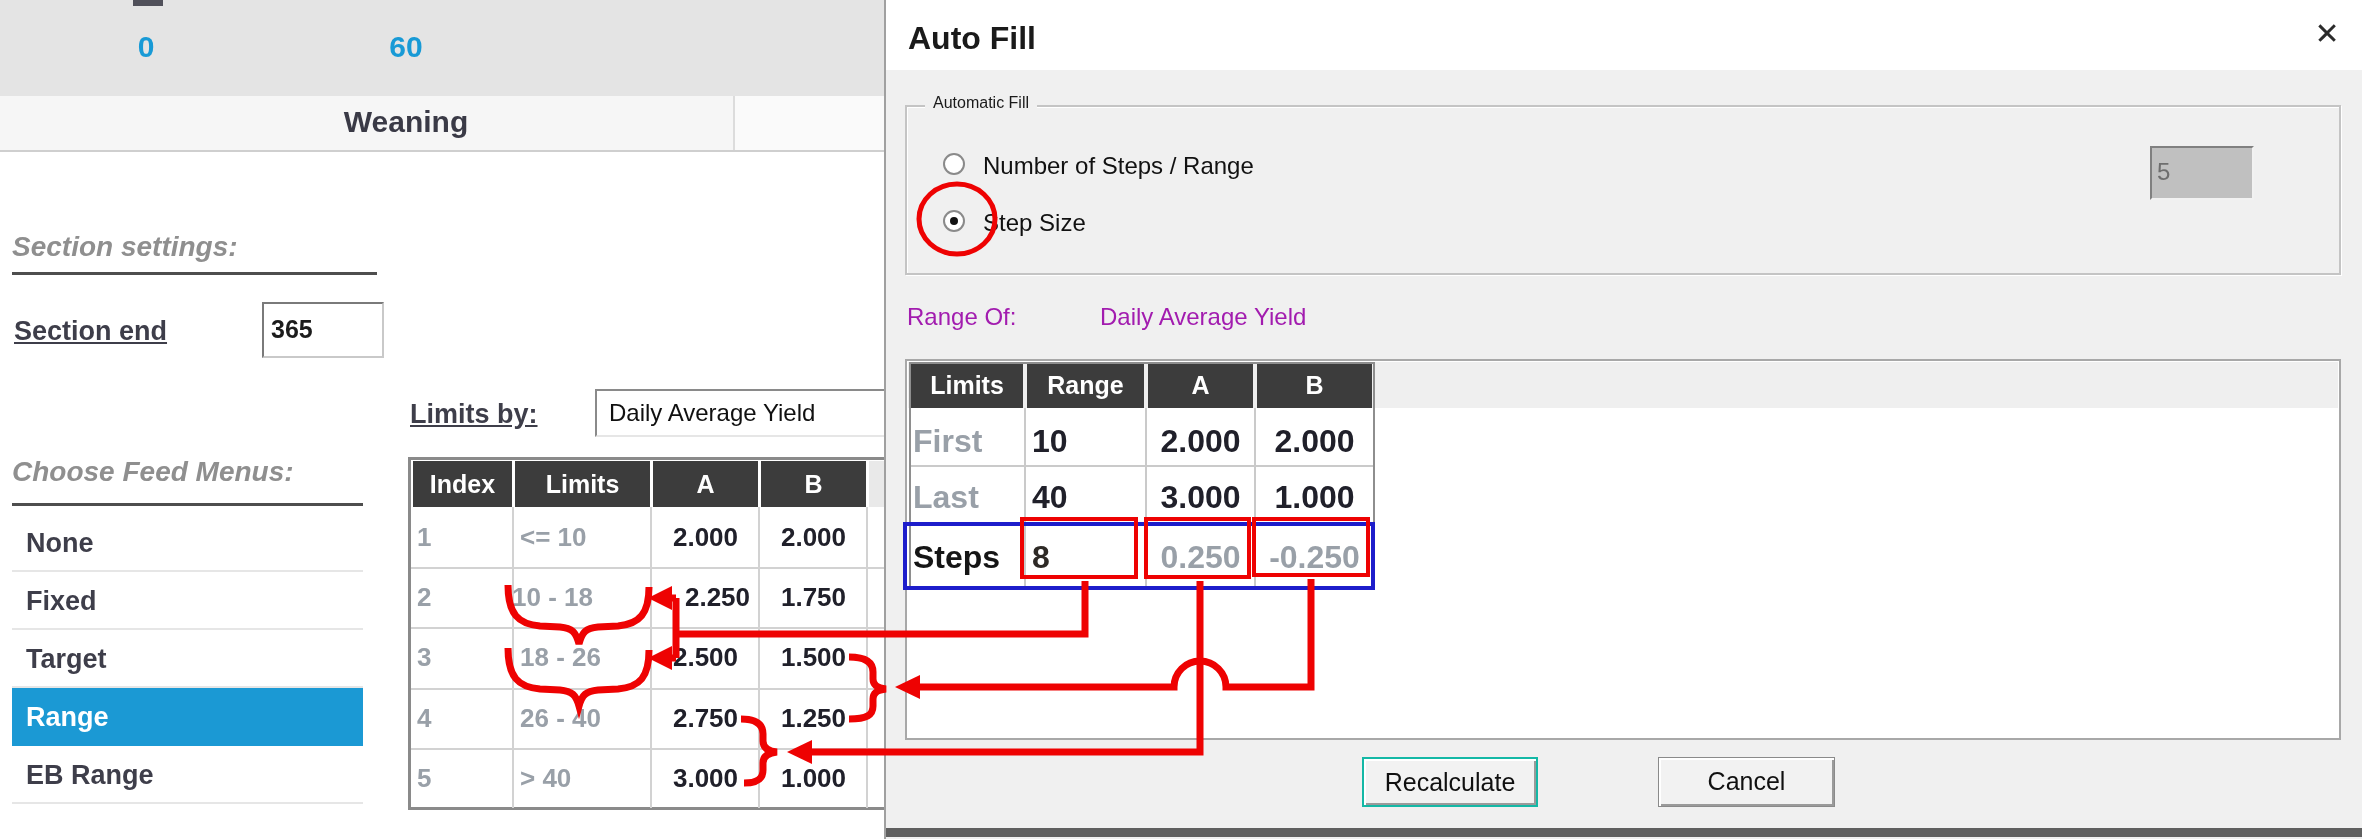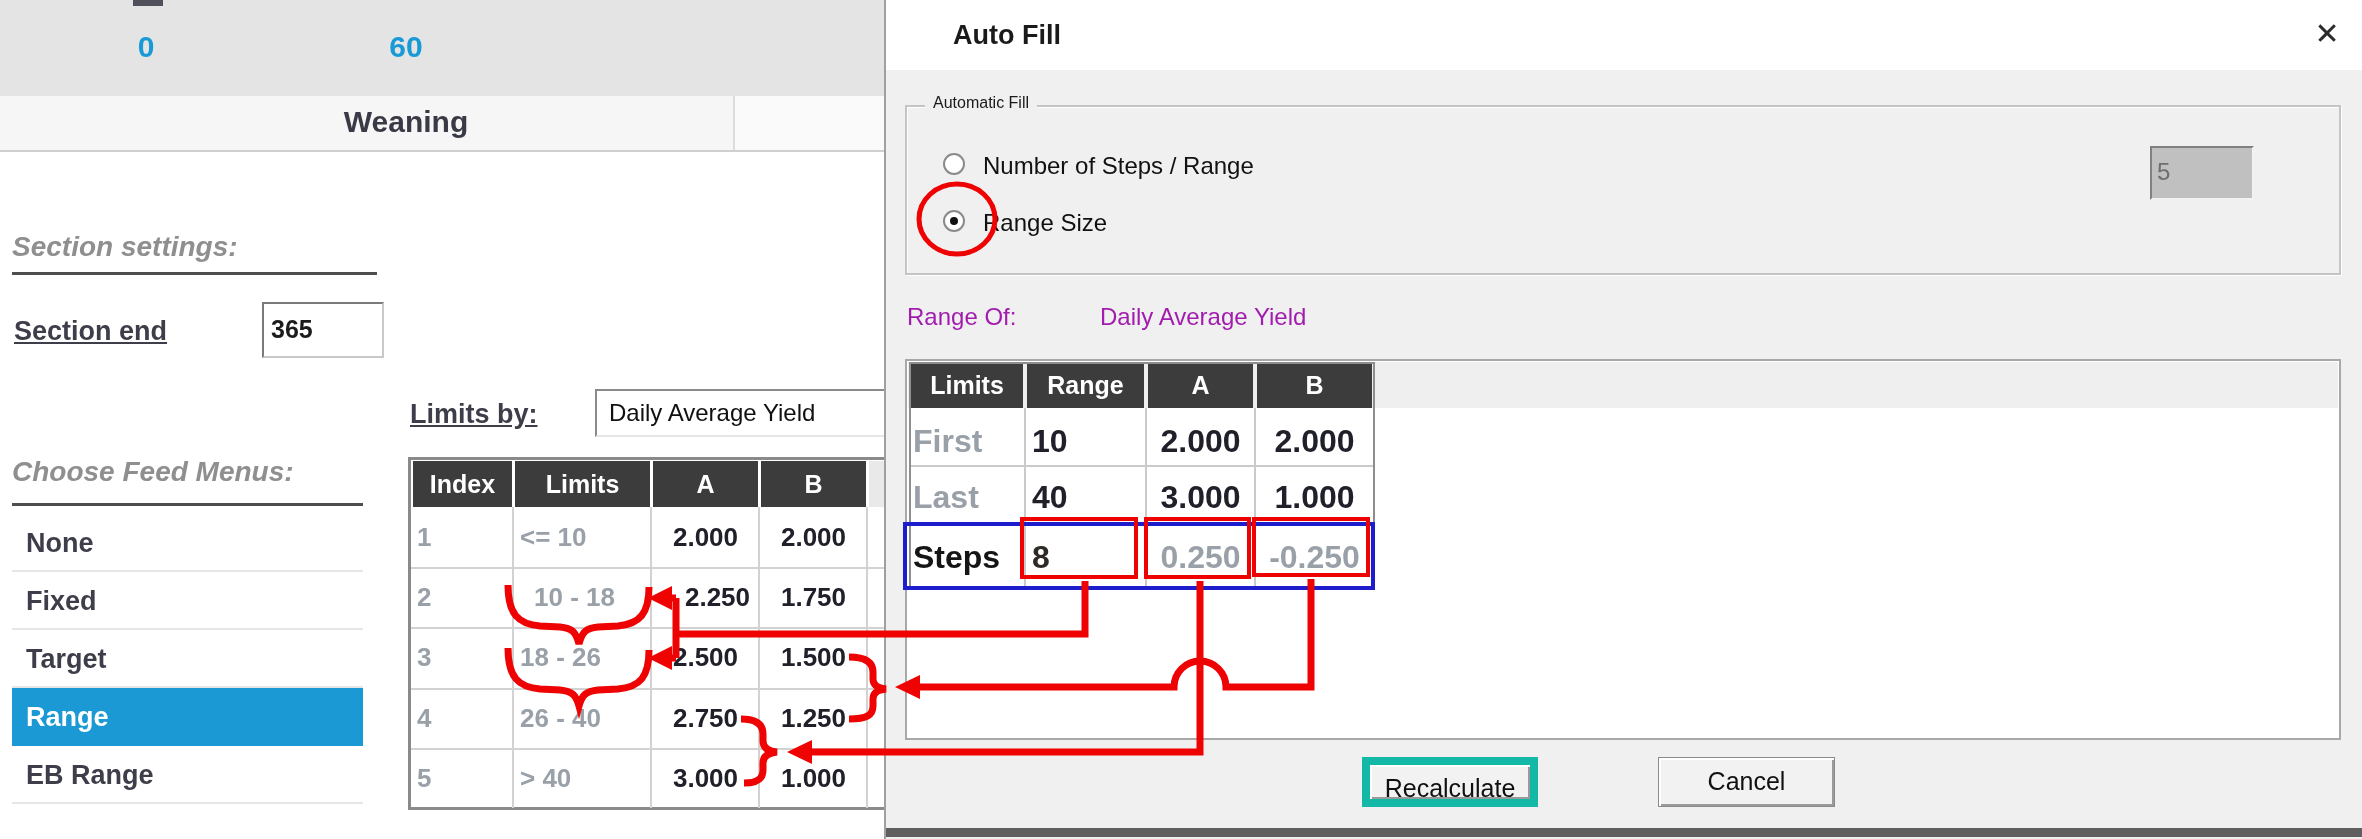--- a/index.html
+++ b/index.html
@@ -49,21 +49,21 @@
   .hgap{left:869px;top:461px;width:17px;height:46px;background:#e9e9e9;}
   .vline{background:#d2d2d2;width:2px;top:507px;height:301px;}
   .hline-l{left:411px;width:473px;height:2px;background:#d2d2d2;}
   .lcell{height:60px;line-height:60px;font-size:26px;}
   .graytxt{color:#99a0a8;font-weight:600;}
   .valtxt{color:#20202a;font-weight:700;text-align:center;}
 
   
   .dialog{left:884px;top:0;width:1478px;height:839px;background:#f0f0f0;border-left:2px solid #a0a0a0;box-sizing:border-box;}
   .dlg-title{left:886px;top:0;width:1476px;height:70px;background:#ffffff;}
-  .dlg-title-text{left:908px;top:20px;font-size:27px;font-weight:600;color:#1a1a1a;margin-left:45px;}
+  .dlg-title-text{left:908px;top:20px;font-size:32px;font-weight:600;color:#1a1a1a;}
   .groupbox{left:905px;top:105px;width:1436px;height:170px;border:2px solid #c4c4c4;
     box-shadow:1px 1px 0 #ffffff, inset 1px 1px 0 #ffffff;box-sizing:border-box;}
   .group-label{left:925px;top:94px;background:#f0f0f0;padding:0 8px;font-size:16px;color:#1a1a1a;}
   .radio{width:22px;height:22px;border-radius:50%;background:#fff;border:2px solid #8a8a8a;box-sizing:border-box;}
   .radio.selected::after{content:"";position:absolute;left:5px;top:5px;width:8px;height:8px;border-radius:50%;background:#111;}
   .radio-label{font-size:24px;color:#111;}
   .disabled-box{left:2150px;top:146px;width:104px;height:54px;background:#c0c0c0;
     border:2px solid;border-color:#808080 #f2f2f2 #f2f2f2 #808080;box-sizing:border-box;
     font-size:24px;color:#6e6e6e;line-height:48px;padding-left:5px;}
   .dlg-text{font-size:24px;color:#a21caf;}
@@ -73,21 +73,21 @@
   .dhcell{top:362px;height:46px;background:#3c3c3c;color:#fff;font-size:25px;font-weight:600;text-align:center;line-height:46px;}
   .dtable-border{left:909px;top:362px;width:466px;height:226px;border:2px solid #8e8e8e;box-sizing:border-box;}
   .dvline{background:#cacaca;width:2px;top:408px;height:180px;}
   .dhline{left:911px;width:462px;height:2px;background:#cacaca;}
   .dcell{font-size:32px;}
   .dlab{left:913px;width:106px;}
   .bluebox{left:903px;top:522px;width:472px;height:68px;border:4px solid #1d1dcb;box-sizing:border-box;}
   .redbox{border:4px solid #ee0202;box-sizing:border-box;}
 
   .btn{height:50px;background:#f2f2f2;text-align:center;font-size:25px;color:#101010;line-height:46px;box-sizing:border-box;}
-  .btn-default{border:8px solid #14b8a6;box-shadow:inset 2px 2px 0 #ffffff, inset -2px -2px 0 #9a9a9a;}
+  .btn-default{border:2px solid #14b8a6;box-shadow:inset 2px 2px 0 #ffffff, inset -2px -2px 0 #9a9a9a;}
   .btn-normal{border:1px solid #8a8a8a;box-shadow:inset 2px 2px 0 #ffffff, inset -2px -2px 0 #9a9a9a;}
   .dlg-bottom{left:886px;top:828px;width:1476px;height:9px;background:#5f5f5f;}
 
   .overlay{left:0;top:0;width:2362px;height:839px;pointer-events:none;z-index:50;}
 </style>
 </head>
 <body>
 
 <div class="abs topbar"></div>
 <div class="abs top-sliver"></div>
@@ -134,21 +134,21 @@
 <div class="abs hline-l" style="top:627px;"></div>
 <div class="abs hline-l" style="top:688px;"></div>
 <div class="abs hline-l" style="top:748px;"></div>
 
 <div class="abs lcell graytxt" style="left:417px;top:507px;">1</div>
 <div class="abs lcell graytxt" style="left:520px;top:507px;">&lt;= 10</div>
 <div class="abs lcell valtxt" style="left:653px;top:507px;width:105px;">2.000</div>
 <div class="abs lcell valtxt" style="left:761px;top:507px;width:105px;">2.000</div>
 
 <div class="abs lcell graytxt" style="left:417px;top:567px;">2</div>
-<div class="abs lcell graytxt" style="left:534px;top:567px;">10 - 18</div>
+<div class="abs lcell graytxt" style="left:512px;top:567px;">10 - 18</div>
 <div class="abs lcell valtxt" style="left:653px;top:567px;width:129px;">2.250</div>
 <div class="abs lcell valtxt" style="left:761px;top:567px;width:105px;">1.750</div>
 
 <div class="abs lcell graytxt" style="left:417px;top:627px;">3</div>
 <div class="abs lcell graytxt" style="left:520px;top:627px;">18 - 26</div>
 <div class="abs lcell valtxt" style="left:653px;top:627px;width:105px;">2.500</div>
 <div class="abs lcell valtxt" style="left:761px;top:627px;width:105px;">1.500</div>
 
 <div class="abs lcell graytxt" style="left:417px;top:688px;">4</div>
 <div class="abs lcell graytxt" style="left:520px;top:688px;">26 - 40</div>
@@ -164,21 +164,21 @@
 <div class="abs dlg-title"></div>
 <div class="abs dlg-title-text">Auto Fill</div>
 <div class="abs" style="left:2305px;top:12px;width:44px;height:44px;text-align:center;font-size:30px;color:#2b2b2b;line-height:44px;">✕</div>
 
 <div class="abs groupbox"></div>
 <div class="abs group-label">Automatic Fill</div>
 
 <div class="abs radio" style="left:943px;top:153px;"></div>
 <div class="abs radio-label" style="left:983px;top:152px;">Number of Steps / Range</div>
 <div class="abs radio selected" style="left:943px;top:210px;"></div>
-<div class="abs radio-label" style="left:983px;top:209px;">Range Size</div>
+<div class="abs radio-label" style="left:983px;top:209px;">Step Size</div>
 
 <div class="abs disabled-box">5</div>
 
 <div class="abs dlg-text" style="left:907px;top:303px;">Range Of:</div>
 <div class="abs dlg-text" style="left:1100px;top:303px;">Daily Average Yield</div>
 
 <div class="abs panel"></div>
 <div class="abs dheader-strip"></div>
 <div class="abs dhcell" style="left:911px;width:112px;">Limits</div>
 <div class="abs dhcell" style="left:1027px;width:117px;">Range</div>

